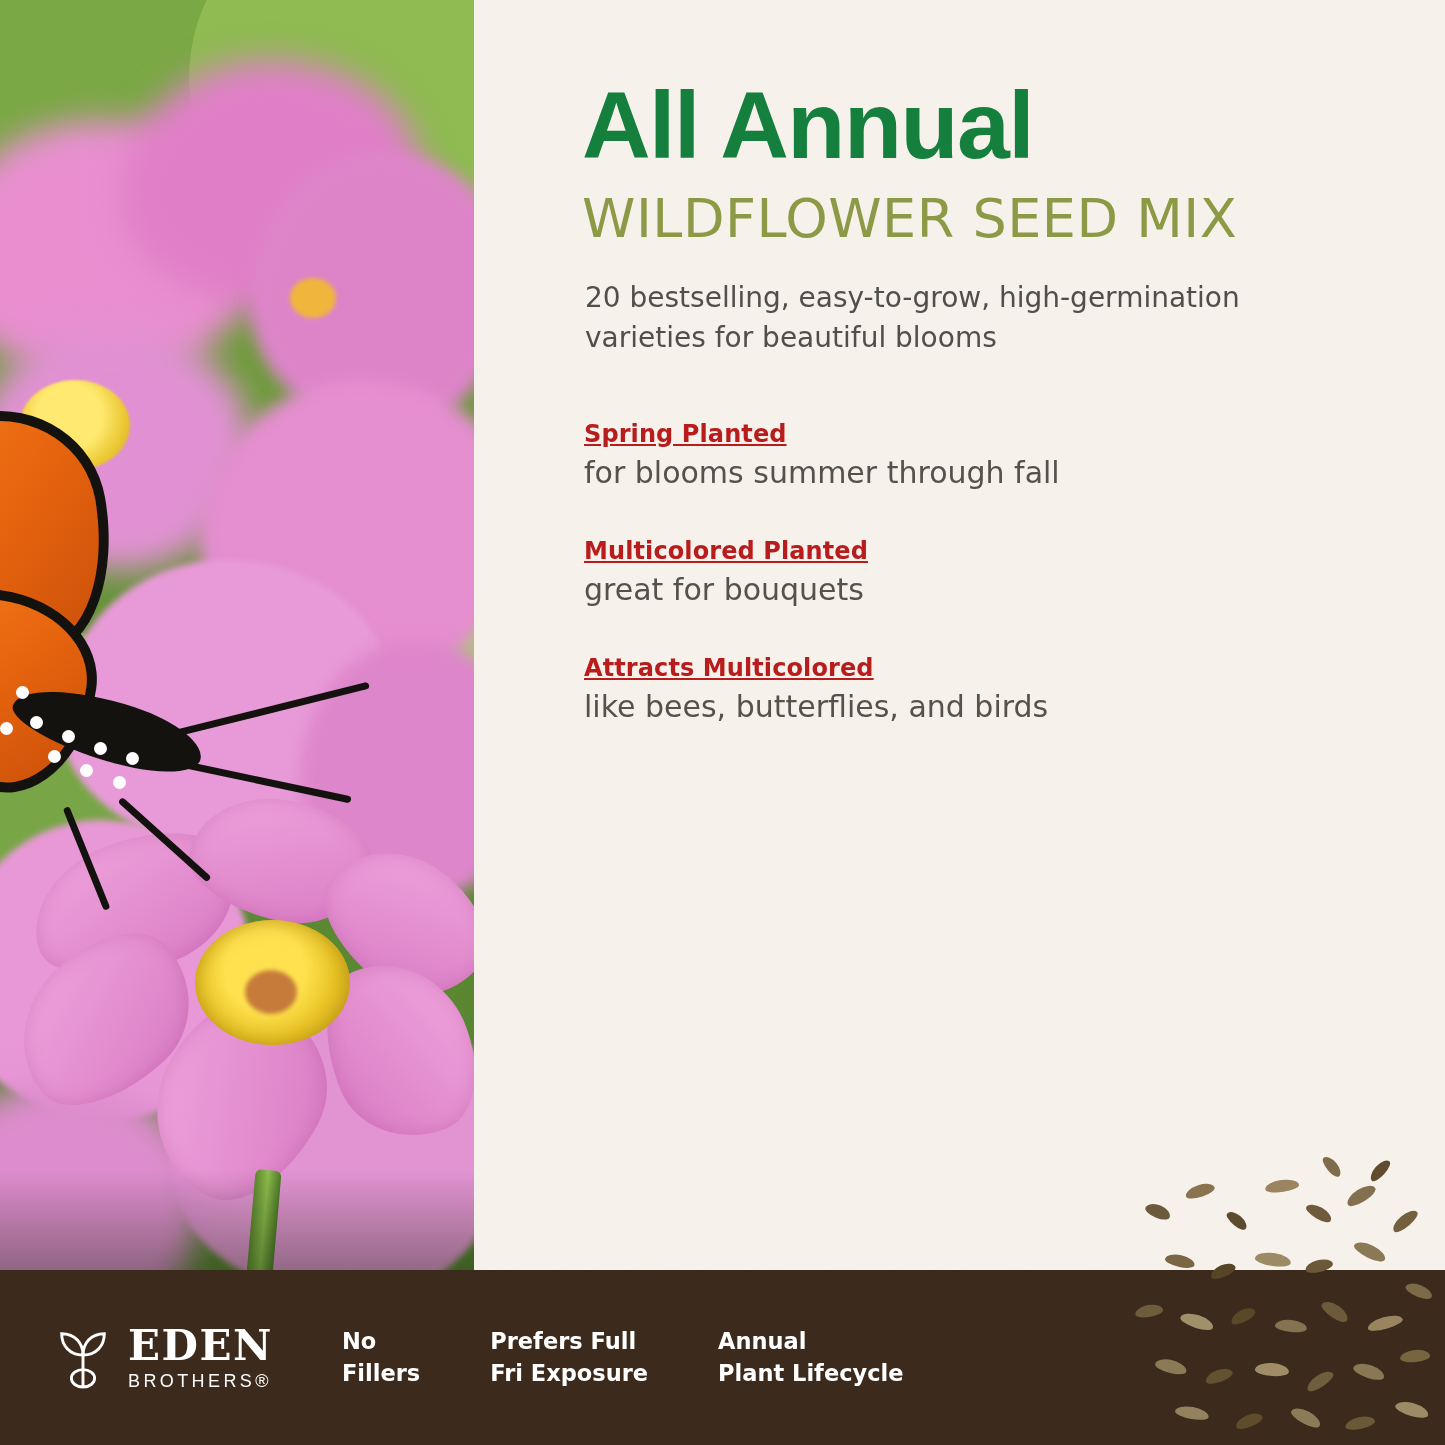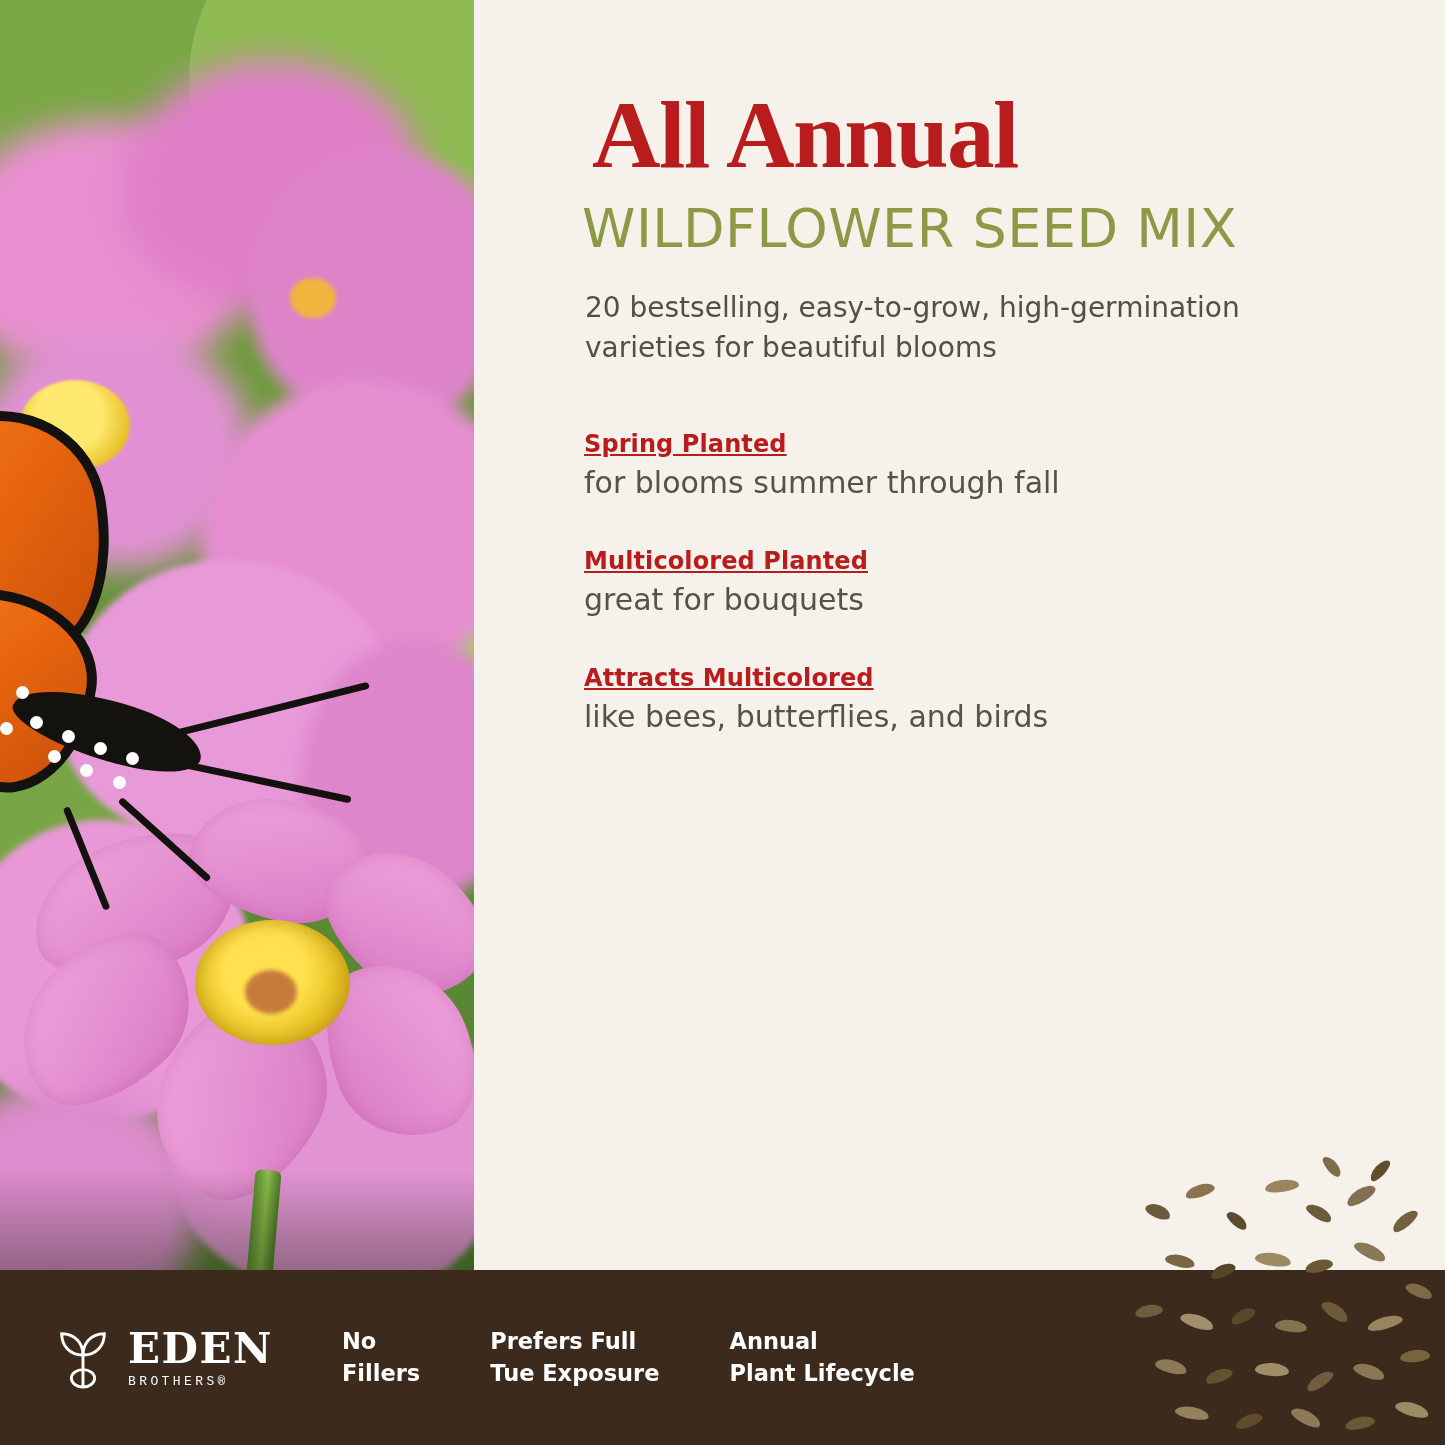--- a/index.html
+++ b/index.html
@@ -132,27 +132,27 @@
     position: absolute;
     left: 474px;
     top: 0;
     width: 971px;
     height: 1290px;
     background: #f6f1eb;
     box-sizing: border-box;
     padding: 78px 70px 0 108px;
   }
   .title {
-    font-family: Liberation Serif, serif;
+    font-family: Liberation Sans, sans-serif;
     font-weight: bold;
     font-size: 95px;
     line-height: 1.0;
     letter-spacing: -1.5px;
-    color: #b91c1c;
-    margin: 10px;
+    color: #15803d;
+    margin: 0;
   }
   .subtitle {
     font-family: "DejaVu Sans", sans-serif;
     font-size: 54px;
     letter-spacing: 0.5px;
     color: #8d9a45;
     margin: 14px 0 0 0;
     white-space: nowrap;
   }
   .lede {
@@ -209,22 +209,22 @@
     gap: 14px;
     width: 270px;
   }
   .logo-mark { width: 62px; height: 64px; flex: 0 0 auto; }
   .logo-text { color: #ffffff; line-height: 1; }
   .logo-eden {
     font-size: 42px; font-weight: bold; letter-spacing: 1.5px;
     font-family: "DejaVu Serif", serif;
   }
   .logo-bros {
-    font-size: 13px; letter-spacing: 3.4px; margin-top: 5px;
-    font-family: Liberation Mono, monospace;
+    font-size: 18px; letter-spacing: 3.4px; margin-top: 5px;
+    font-family: Liberation Sans, sans-serif;
   }
   .badges {
     display: flex;
     align-items: center;
     gap: 70px;
     margin-left: 20px;
   }
   .badge {
     color: #ffffff;
     font-size: 22.5px;
@@ -339,21 +339,21 @@
         </div>
       </div>
 
       <div class="badges">
         <div class="badge">
           <div>No</div>
           <div>Fillers</div>
         </div>
         <div class="badge">
           <div>Prefers Full</div>
-          <div>Tue Exposure</div>
+          <div>Fri Exposure</div>
         </div>
         <div class="badge">
           <div>Annual</div>
           <div>Plant Lifecycle</div>
         </div>
       </div>
     </div>
   </div>
 
   <div class="seeds" style="position:absolute; right:0; bottom:0; width:340px; height:300px;">

